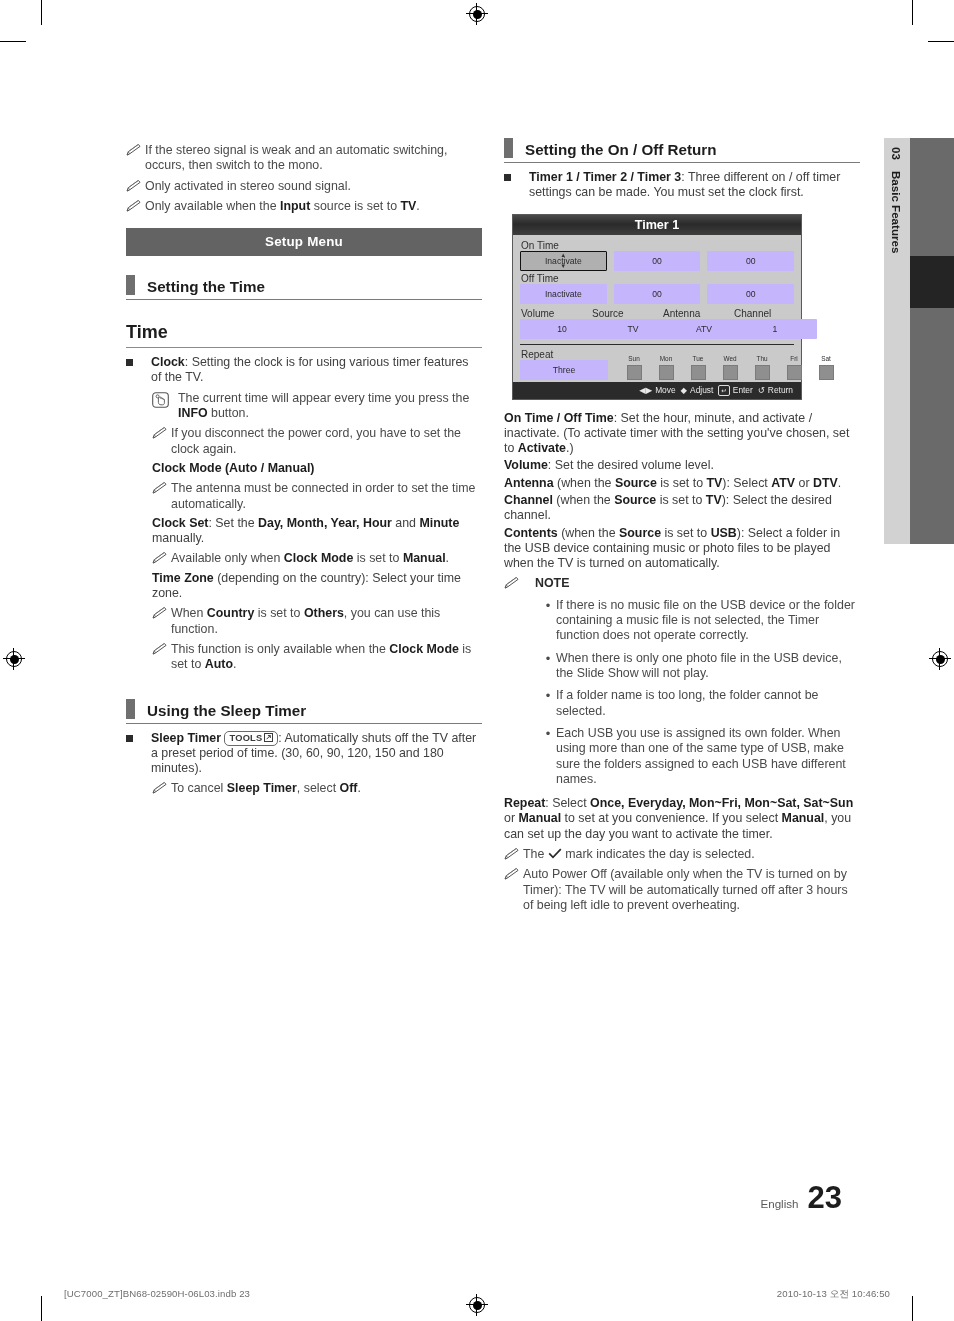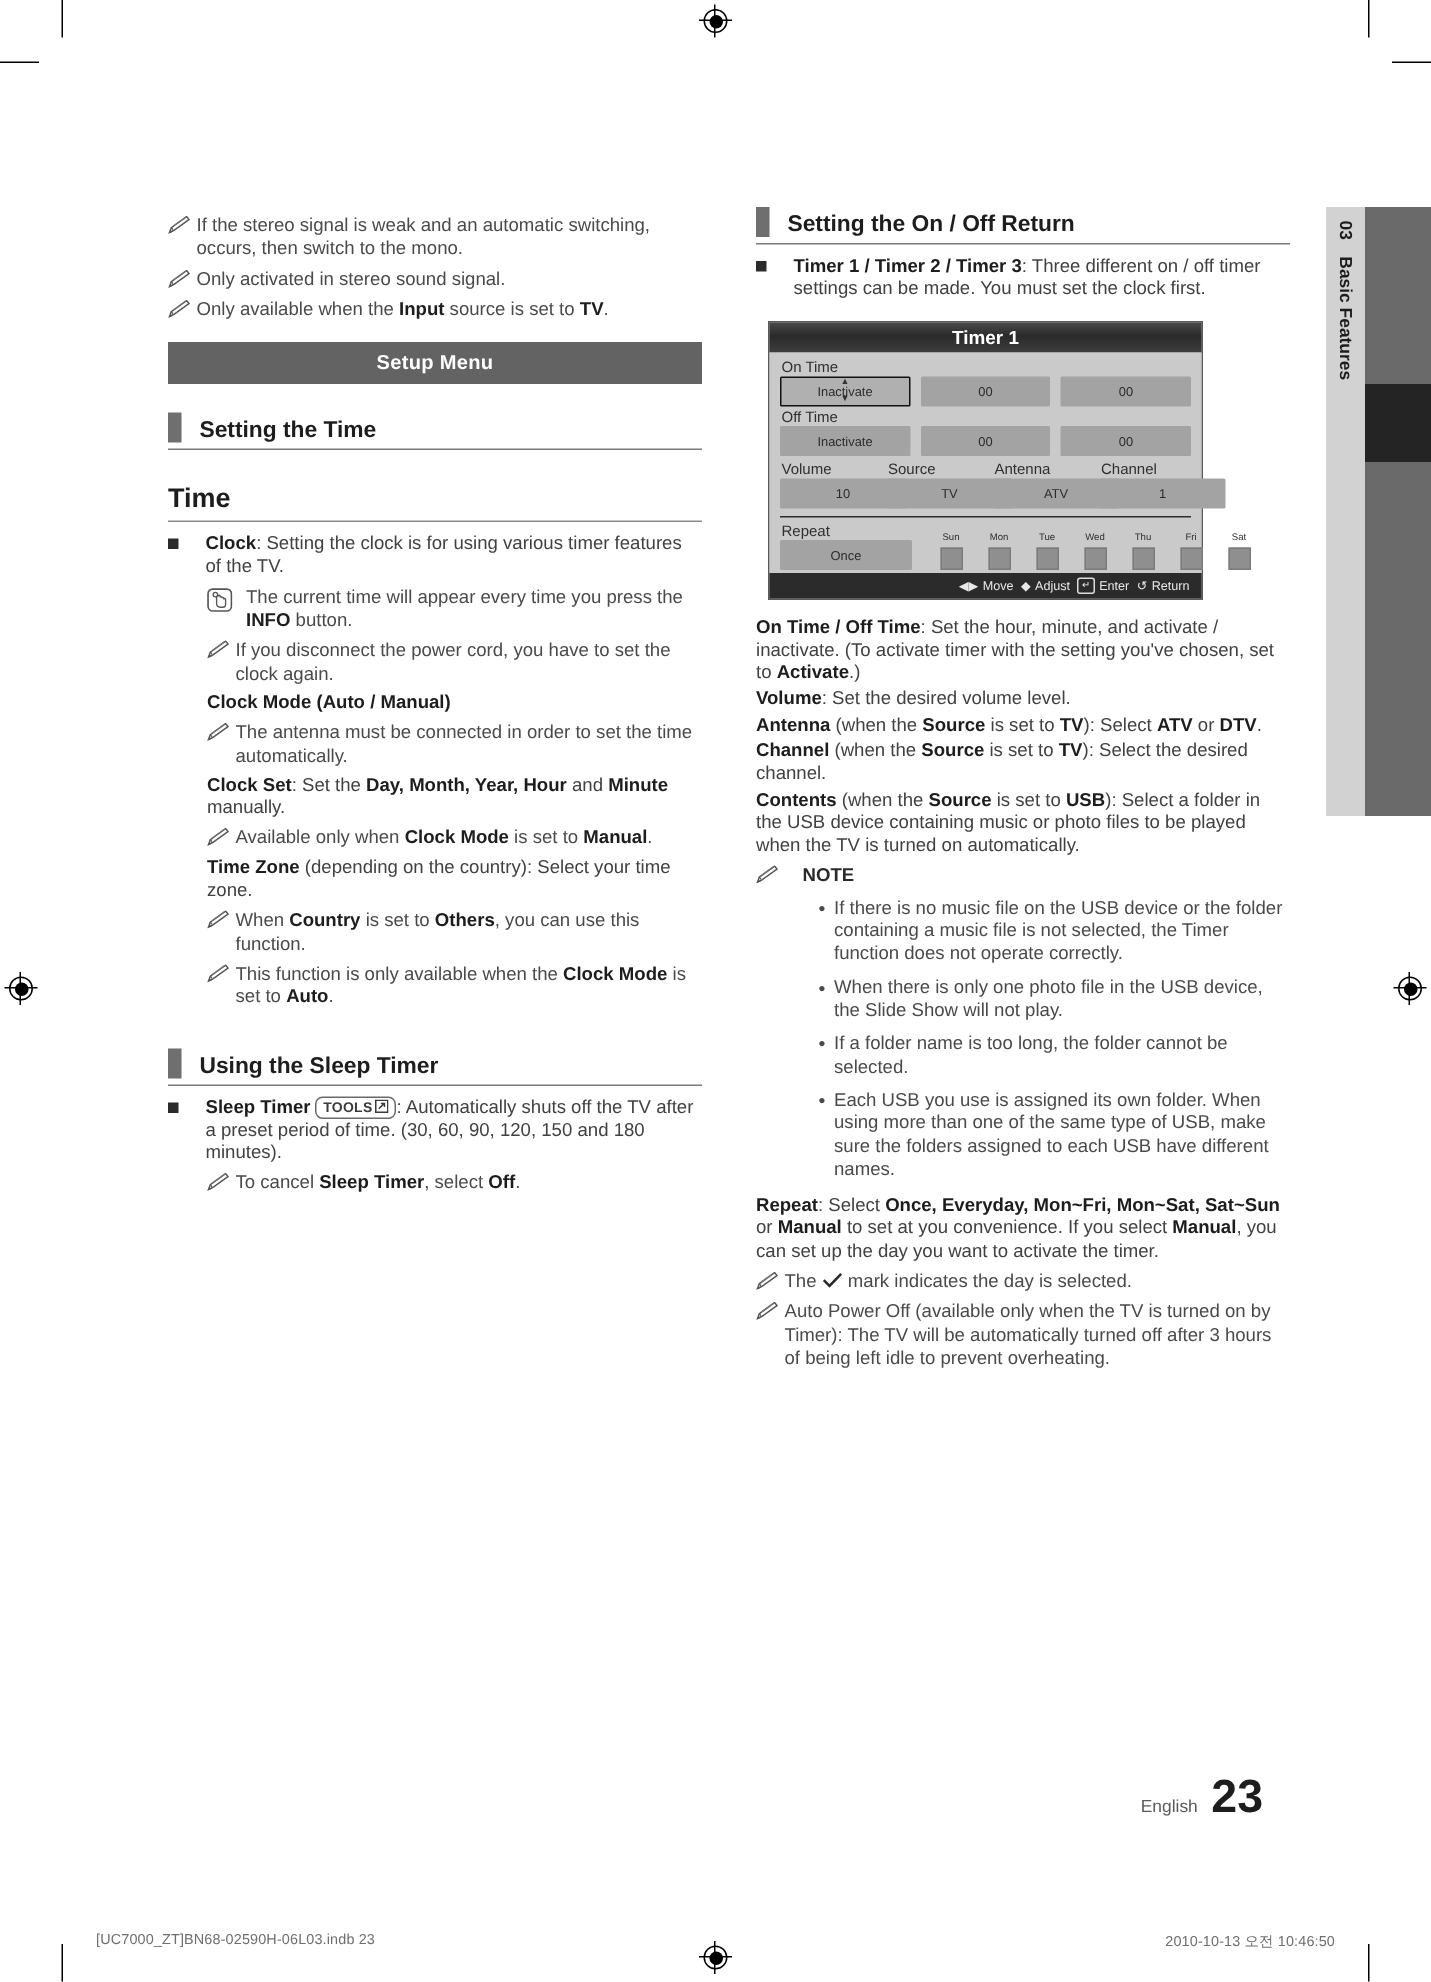--- a/index.html
+++ b/index.html
@@ -17,21 +17,21 @@
   .reg:after{top:10px;left:0;height:1.4px;width:22px;}
   .reg i{position:absolute;left:3px;top:3px;width:16px;height:16px;
     border:1.6px solid #000;border-radius:50%;box-sizing:border-box;}
   .reg b{position:absolute;left:6.5px;top:6.5px;width:9px;height:9px;
     background:#000;border-radius:50%;}
 
   
   .page{position:absolute;left:0;top:0;width:954px;height:1321px;}
 
   .col{position:absolute;top:138px;width:356px;}
-  .col-left{left:112px;}
+  .col-left{left:126px;}
   .col-right{left:504px;}
   .para{font-size:12.4px;line-height:15.3px;color:#414141;margin-bottom:2px;}
   b,.b{font-weight:bold;color:#1d1d1d;}
 
   
   .note{display:flex;margin:5px 0 4px 0;}
   .note .pencil{flex:0 0 auto;width:19px;padding-top:1px;}
   .note .txt{font-size:12.4px;line-height:15.3px;color:#4a4a4a;}
   .note.ind1{margin-left:26px;}
 
@@ -75,21 +75,21 @@
 
   
   .osd{width:290px;margin:13px 0 0 8px;border:1px solid #5a5a5a;
     background:#c9c9c9;box-sizing:border-box;}
   .osd-title{height:20px;line-height:20px;text-align:center;color:#fff;
     font-weight:bold;font-size:12.6px;
     background:linear-gradient(180deg,#4a4a4a 0%,#2a2a2a 45%,#3d3d3d 100%);}
   .osd-body{background:#cacaca;padding:5px 7px 2px 7px;}
   .osd-lab{font-size:10px;color:#2f2f2f;line-height:9px;margin:1px 0 1px 1px;}
   .osd-row{display:flex;gap:7px;margin-bottom:3px;}
-  .cell{background:#a3a3a3;height:20px;border-radius:1px;
+  .cell{background:#c4b5fd;height:20px;border-radius:1px;
     display:flex;align-items:center;justify-content:center;
     font-size:8.6px;color:#2b2b2b;position:relative;box-sizing:border-box;}
   .cell.sel{border:1.8px solid #111;background:#b0b0b0;}
   .cell .ar{position:absolute;left:0;right:0;text-align:center;font-size:6px;
     line-height:5px;color:#333;}
   .cell .ar.up{top:1px;}
   .cell .ar.dn{bottom:1px;}
   .w1{width:88px;}
   .w2{width:88px;}
   .w3{width:88px;}
@@ -391,21 +391,21 @@
             <div class="osd-lab">Channel</div>
             <div class="cell">1</div>
           </div>
         </div>
 
         <div class="sep"></div>
 
         <div class="repeat-wrap">
           <div class="rep-cell">
             <div class="osd-lab">Repeat</div>
-            <div class="cell w1">Once</div>
+            <div class="cell w1">Three</div>
           </div>
           <div class="days">
             <div class="day">
                 <div class="dn">Sun</div>
                 <div class="bx"></div>
               </div>
             <div class="day">
                 <div class="dn">Mon</div>
                 <div class="bx"></div>
               </div>

